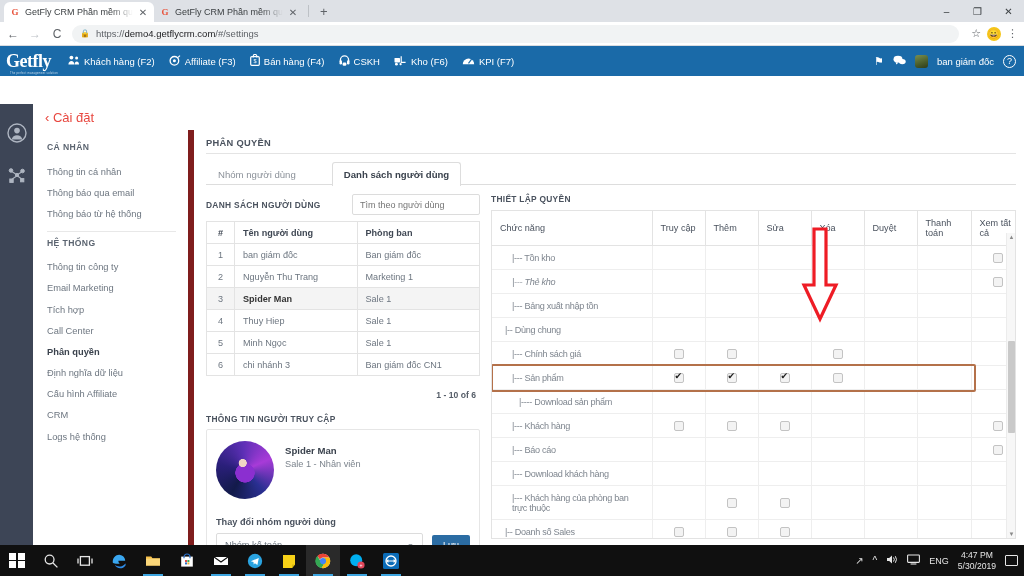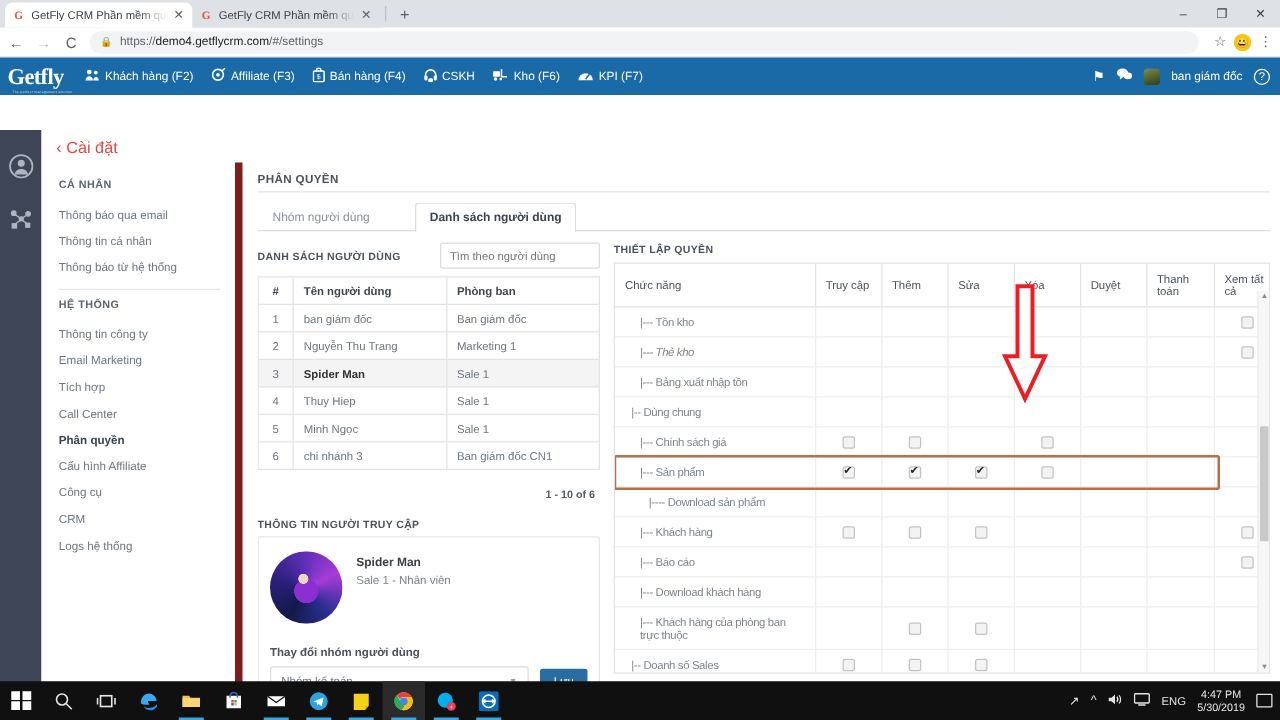--- a/index.html
+++ b/index.html
@@ -393,32 +393,32 @@
     <div class="content-col">
 
       <div class="page-head">
         <span class="page-title"><span>‹</span> <span>Cài đặt</span></span>
       </div>
 
       <div class="main-split">
 
         <div class="settings-menu">
           <div class="sm-group-label">CÁ NHÂN</div>
+          <div class="sm-item">Thông tin cá nhân</div>
           <div class="sm-item">Thông báo qua email</div>
-          <div class="sm-item">Thông tin cá nhân</div>
           <div class="sm-item">Thông báo từ hệ thống</div>
           <div class="sm-divider"></div>
           <div class="sm-group-label">HỆ THỐNG</div>
           <div class="sm-item">Thông tin công ty</div>
           <div class="sm-item">Email Marketing</div>
           <div class="sm-item">Tích hợp</div>
           <div class="sm-item">Call Center</div>
           <div class="sm-item active">Phân quyền</div>
+          <div class="sm-item">Định nghĩa dữ liệu</div>
           <div class="sm-item">Cấu hình Affiliate</div>
-          <div class="sm-item">Công cụ</div>
           <div class="sm-item">CRM</div>
           <div class="sm-item">Logs hệ thống</div>
         </div>
 
         <div class="perm-panel">
           <div class="panel-title">PHÂN QUYỀN</div>
           <div class="panel-rule"></div>
 
           <div class="tabs">
             <div class="ui-tab">Nhóm người dùng</div>

